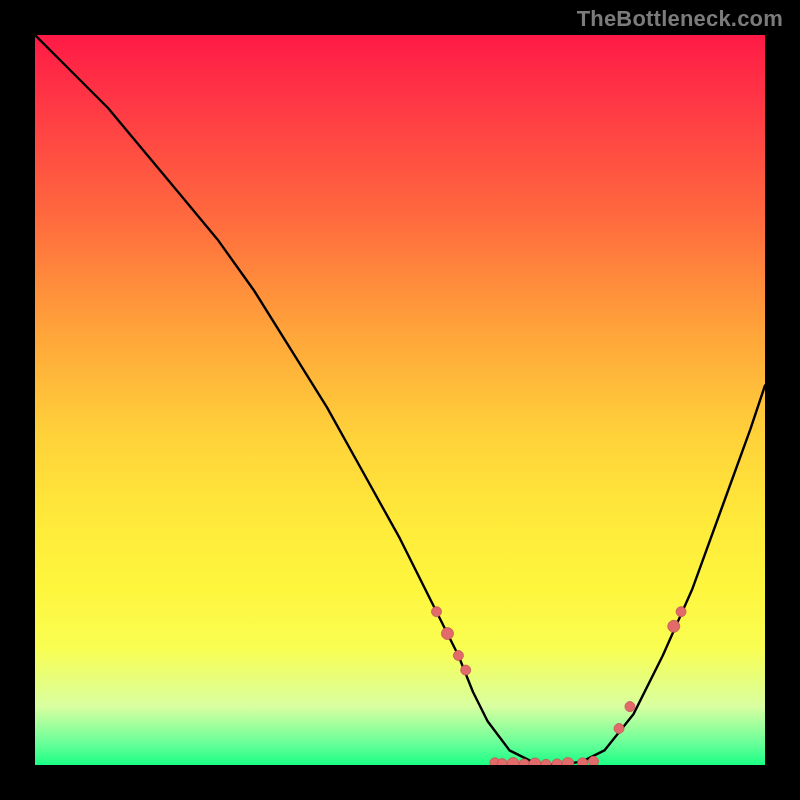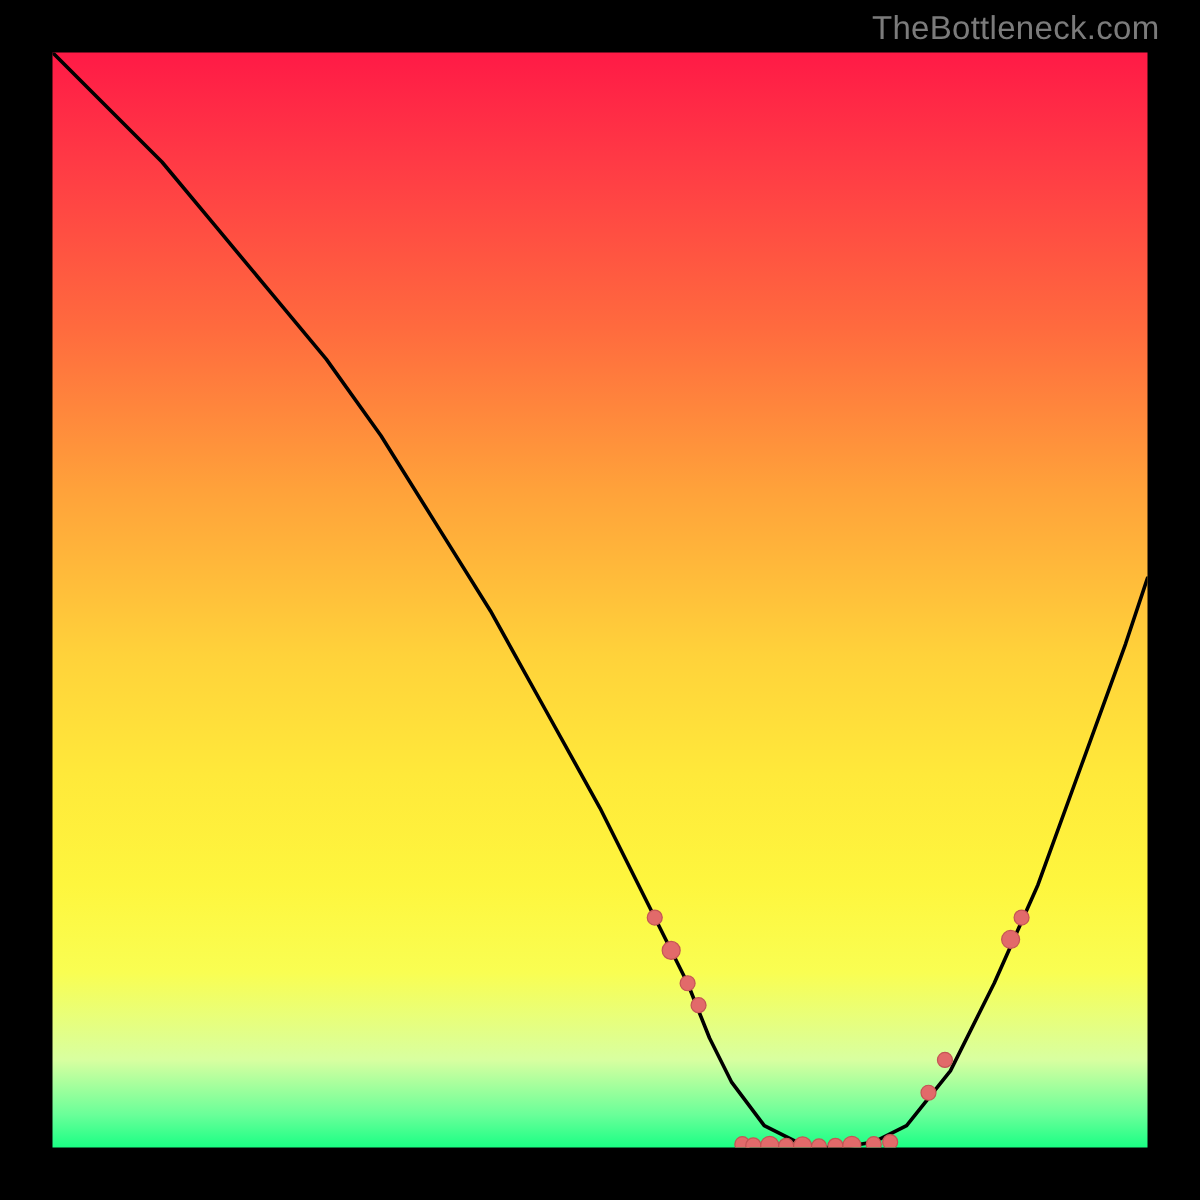--- a/index.html
+++ b/index.html
@@ -44,24 +44,24 @@
   .plot-svg {
     position: absolute;
     left: 35px;
     top: 35px;
     width: 730px;
     height: 730px;
   }
   .watermark {
     position: absolute;
     top: 6px;
-    right: 27px;
+    right: 17px;
     color: #7b7b7b;
     font-size: 22px;
-    font-weight: 400;
+    font-weight: 700;
     letter-spacing: 0.2px;
     user-select: none;
   }
 </style>
 </head>
 <body>
 
 <div class="frame">
   <div class="plot-area"></div>
 

